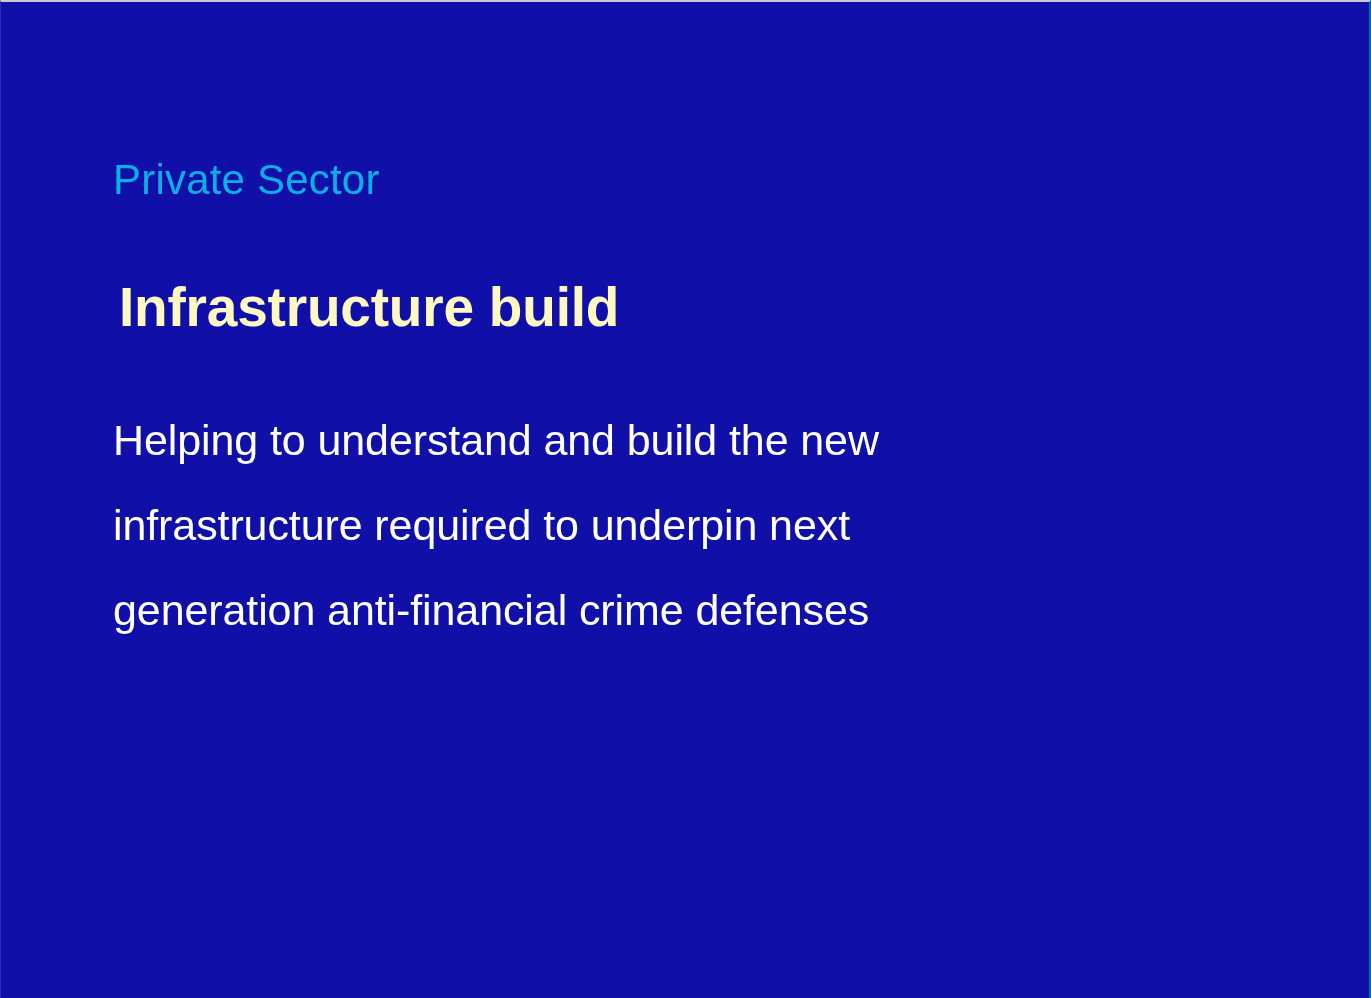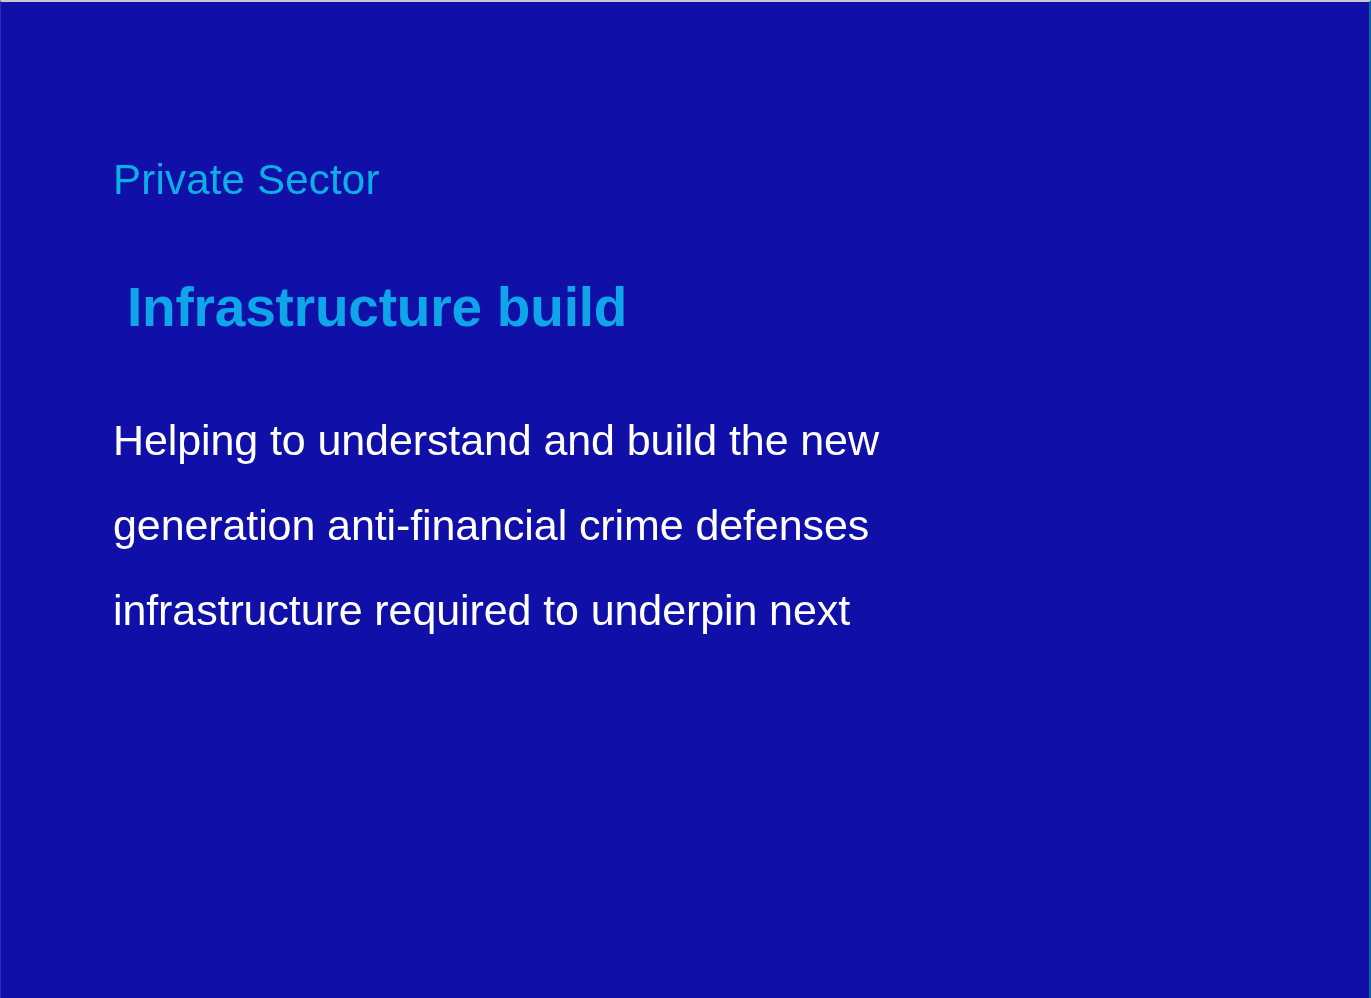--- a/index.html
+++ b/index.html
@@ -44,27 +44,27 @@
     font-weight: 400;
     letter-spacing: 0.2px;
     color: #0bafe6;
     white-space: nowrap;
   }
 
   .heading {
     margin: 0;
     padding: 0;
     position: absolute;
-    left: 14px;
+    left: 6px;
     top: 272px;
     font-size: 55px;
     line-height: 66px;
     font-weight: 700;
     letter-spacing: -0.2px;
-    color: #0ea5e9;
+    color: #fef9c3;
     white-space: nowrap;
   }
 
   .body-copy {
     margin: 0;
     padding: 0;
     position: absolute;
     left: 0;
     top: 396px;
     width: 1130px;
@@ -84,18 +84,18 @@
 
 <div class="card">
   <div class="card-inner">
 
     <p class="eyebrow">Private Sector</p>
 
     <h2 class="heading">Infrastructure build</h2>
 
     <p class="body-copy">
       <span class="line">Helping to understand and build the new</span>
+      <span class="line">infrastructure required to underpin next</span>
       <span class="line">generation anti-financial crime defenses</span>
-      <span class="line">infrastructure required to underpin next</span>
     </p>
 
   </div>
 </div>
 
 </body></html>

